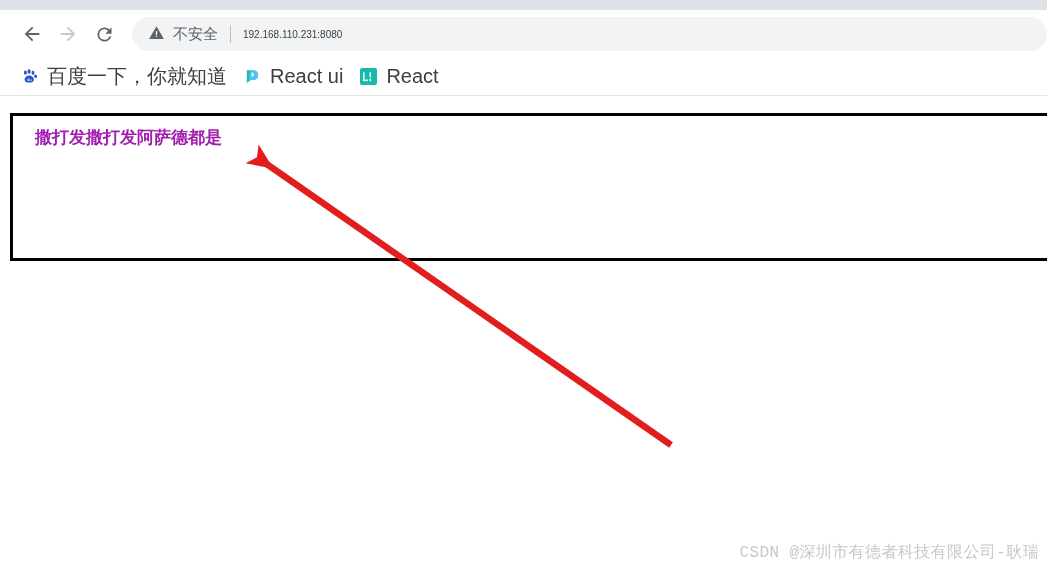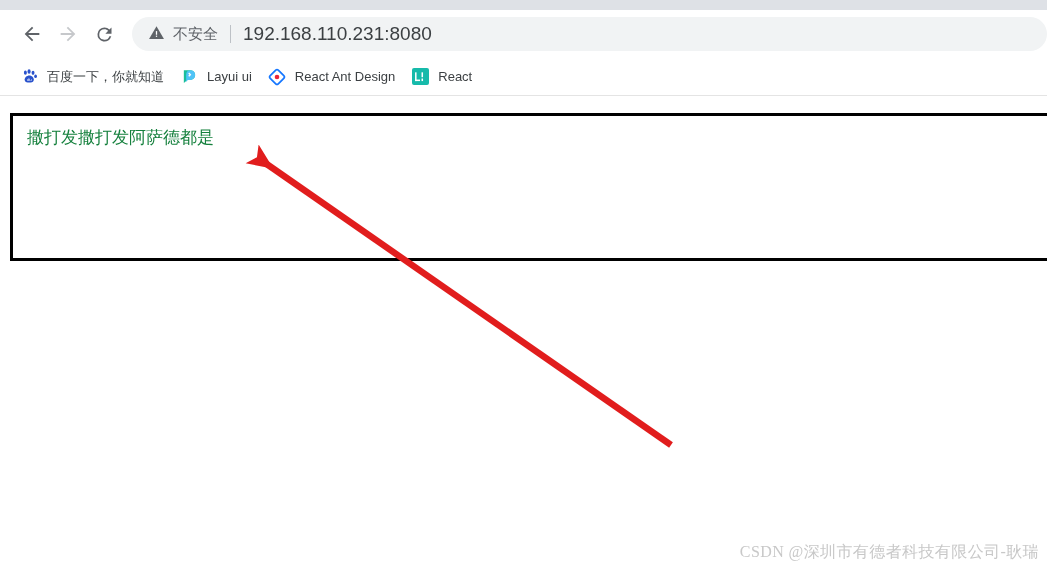--- a/index.html
+++ b/index.html
@@ -70,21 +70,21 @@
     white-space: nowrap;
   }
   #omnibox-divider {
     width: 1px;
     height: 18px;
     background: #bdc1c6;
     margin: 0 12px 0 12px;
     flex: 0 0 auto;
   }
   #url-text {
-    font-size: 19px;
+    font-size: 10px;
     color: #3c4043;
     white-space: nowrap;
     overflow: hidden;
     text-overflow: ellipsis;
   }
 
   
   #bookmarks-bar {
     height: 38px;
     background: #ffffff;
@@ -106,21 +106,21 @@
   .bookmark-icon {
     width: 18px;
     height: 18px;
     flex: 0 0 auto;
     display: flex;
     align-items: center;
     justify-content: center;
     margin-right: 9px;
   }
   .bookmark-label {
-    font-size: 13px;
+    font-size: 20px;
     color: #3c4043;
   }
 
   
   .fav-square {
     width: 17px; height: 17px;
     border-radius: 2px;
     display: flex; align-items: center; justify-content: center;
     color: #fff; font-size: 11px; font-weight: bold;
     font-family: "Liberation Sans", sans-serif;
@@ -140,44 +140,45 @@
     left: 10px;
     top: 16px;
     width: 1060px;
     height: 148px;
     border: 3px solid #000000;
     box-sizing: border-box;
     background: #ffffff;
   }
   #content-text {
     position: absolute;
-    left: 14px;
+    left: 22px;
     top: 11px;
     font-size: 17px;
-    color: #15803d;
+    color: #a21caf;
     line-height: 22px;
     font-family: "Liberation Sans", sans-serif;
+    font-weight: bold;
   }
 
   #arrow-overlay {
     position: absolute;
     left: 0; top: 0;
     width: 1047px;
     height: 575px;
     pointer-events: none;
   }
 
   #watermark {
     position: absolute;
     right: 8px;
     bottom: 12px;
     font-size: 16px;
     color: #c8c8c8;
     letter-spacing: 0.4px;
-    font-family: Liberation Serif, serif;
+    font-family: Liberation Mono, monospace;
     white-space: nowrap;
   }
 </style>
 </head>
 <body>
 
 <div id="browser-chrome">
 
   <div id="tab-strip"></div>
 
@@ -241,32 +242,23 @@
 
 
     <div class="bookmark">
       <span class="bookmark-icon">
         <svg width="17" height="17" viewBox="0 0 24 24">
           <path d="M4 3h9a7 7 0 0 1 0 14H9l-5 4z" fill="#19be9b"></path>
           <path d="M13 3a7 7 0 0 1 0 14h-3.5l-2.2 2.6V9a6 6 0 0 1 6-6z" fill="#4fc3f7"></path>
           <path d="M11.6 6.4l3 3-3 3-1.4-1.4 1.6-1.6-1.6-1.6z" fill="#ffffff"></path>
         </svg>
       </span>
-      <span class="bookmark-label">Layui ui</span>
-    </div>
-
-    <div class="bookmark">
-      <span class="bookmark-icon">
-        <svg width="18" height="18" viewBox="0 0 24 24">
-          <rect x="4.4" y="4.4" width="15.2" height="15.2" rx="2.4" transform="rotate(45 12 12)" fill="none" stroke="#1677ff" stroke-width="2.3"></rect>
-          <circle cx="12" cy="12" r="3.1" fill="#e8253a"></circle>
-        </svg>
-      </span>
-      <span class="bookmark-label">React Ant Design</span>
-    </div>
+      <span class="bookmark-label">React ui</span>
+    </div>
+
 
     <div class="bookmark">
       <span class="bookmark-icon">
         <span class="fav-square" style="background:#16baaa;">
           <svg width="14" height="14" viewBox="0 0 24 24">
             <rect x="3.5" y="4" width="2.6" height="15" fill="#ffffff"></rect>
             <rect x="3.5" y="16.4" width="8.5" height="2.6" fill="#ffffff"></rect>
             <rect x="14.6" y="4" width="2.6" height="8.4" fill="#ffffff"></rect>
             <rect x="14.6" y="14.6" width="2.6" height="4.4" fill="#ffffff"></rect>
           </svg>

